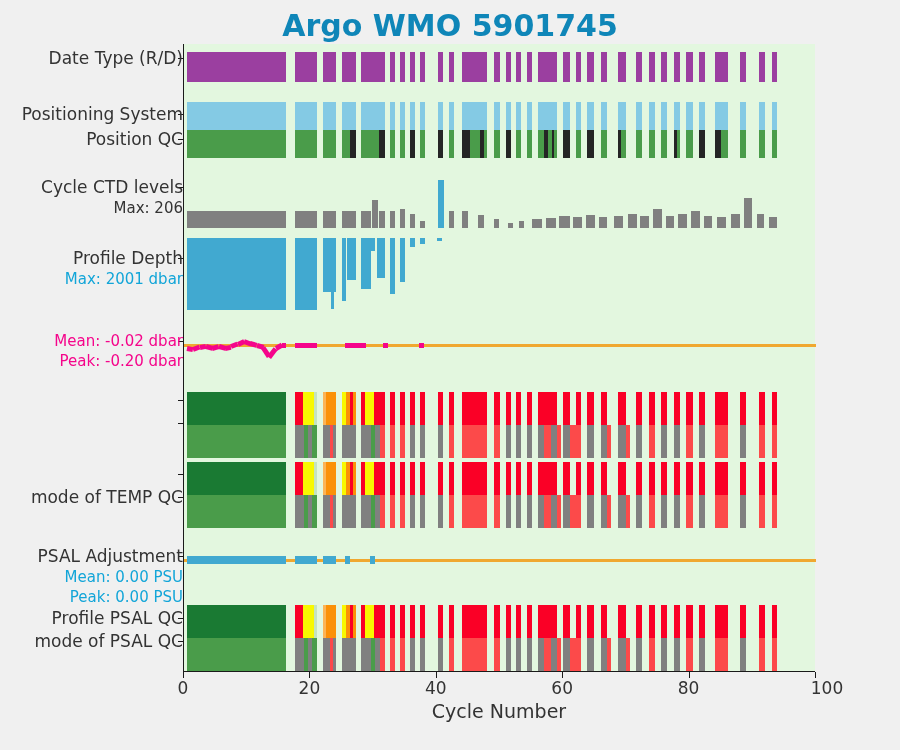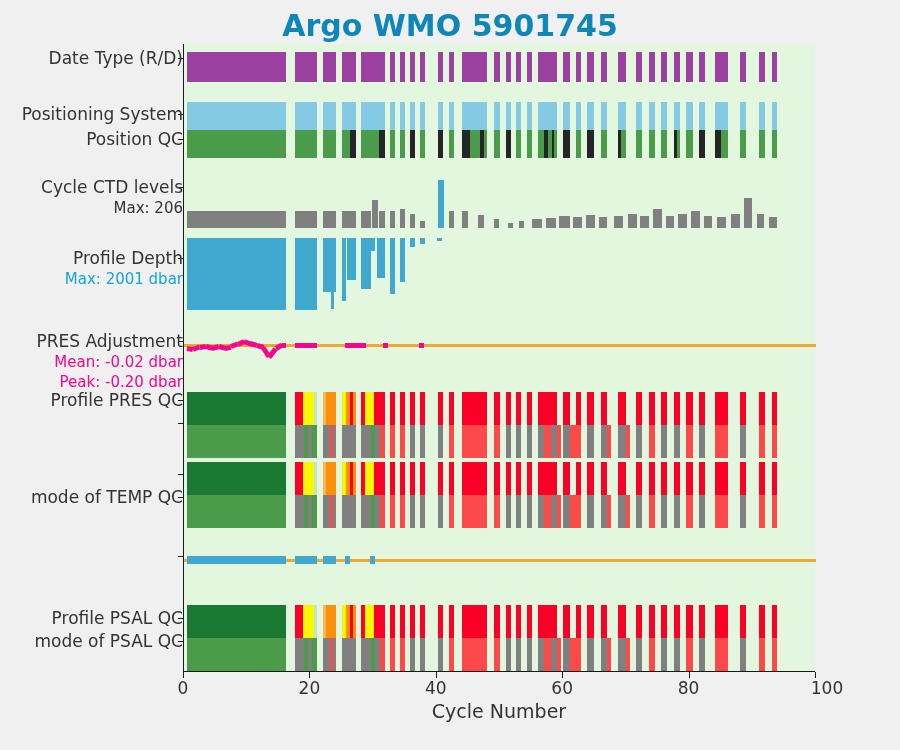--- a/index.html
+++ b/index.html
@@ -603,29 +603,30 @@
     </div>
     <div class="ylab" style="top: 177px;">
       <div>Cycle CTD levels</div>
       <span class="sub" style="color: rgb(51, 51, 51);">Max: 206</span>
     </div>
     <div class="ylab" style="top: 248px;">
       <div>Profile Depth</div>
       <span class="sub" style="color: rgb(18, 165, 216);">Max: 2001 dbar</span>
     </div>
     <div class="ylab" style="top: 331px;">
-      <div>PRES Adjustment</div>
       <span class="sub" style="color: rgb(245, 5, 139);">Mean: -0.02 dbar</span>
       <span class="sub" style="color: rgb(245, 5, 139);">Peak: -0.20 dbar</span>
     </div>
-    <div class="ylab" style="top: 390px;">
-      <div>Profile PRES QC</div>
-    </div>
     <div class="ylab" style="top: 487px;">
       <div>mode of TEMP QC</div>
+    </div>
+    <div class="ylab" style="top: 546px;">
+      <div>PSAL Adjustment</div>
+      <span class="sub" style="color: rgb(18, 165, 216);">Mean: 0.00 PSU</span>
+      <span class="sub" style="color: rgb(18, 165, 216);">Peak: 0.00 PSU</span>
     </div>
     <div class="ylab" style="top: 608px;">
       <div>Profile PSAL QC</div>
     </div>
     <div class="ylab" style="top: 631px;">
       <div>mode of PSAL QC</div>
     </div>
     <div class="xtickmark" style="left: 183px;"></div>
     <div class="xtickmark" style="left: 309.4px;"></div>
     <div class="xtickmark" style="left: 435.8px;"></div>

